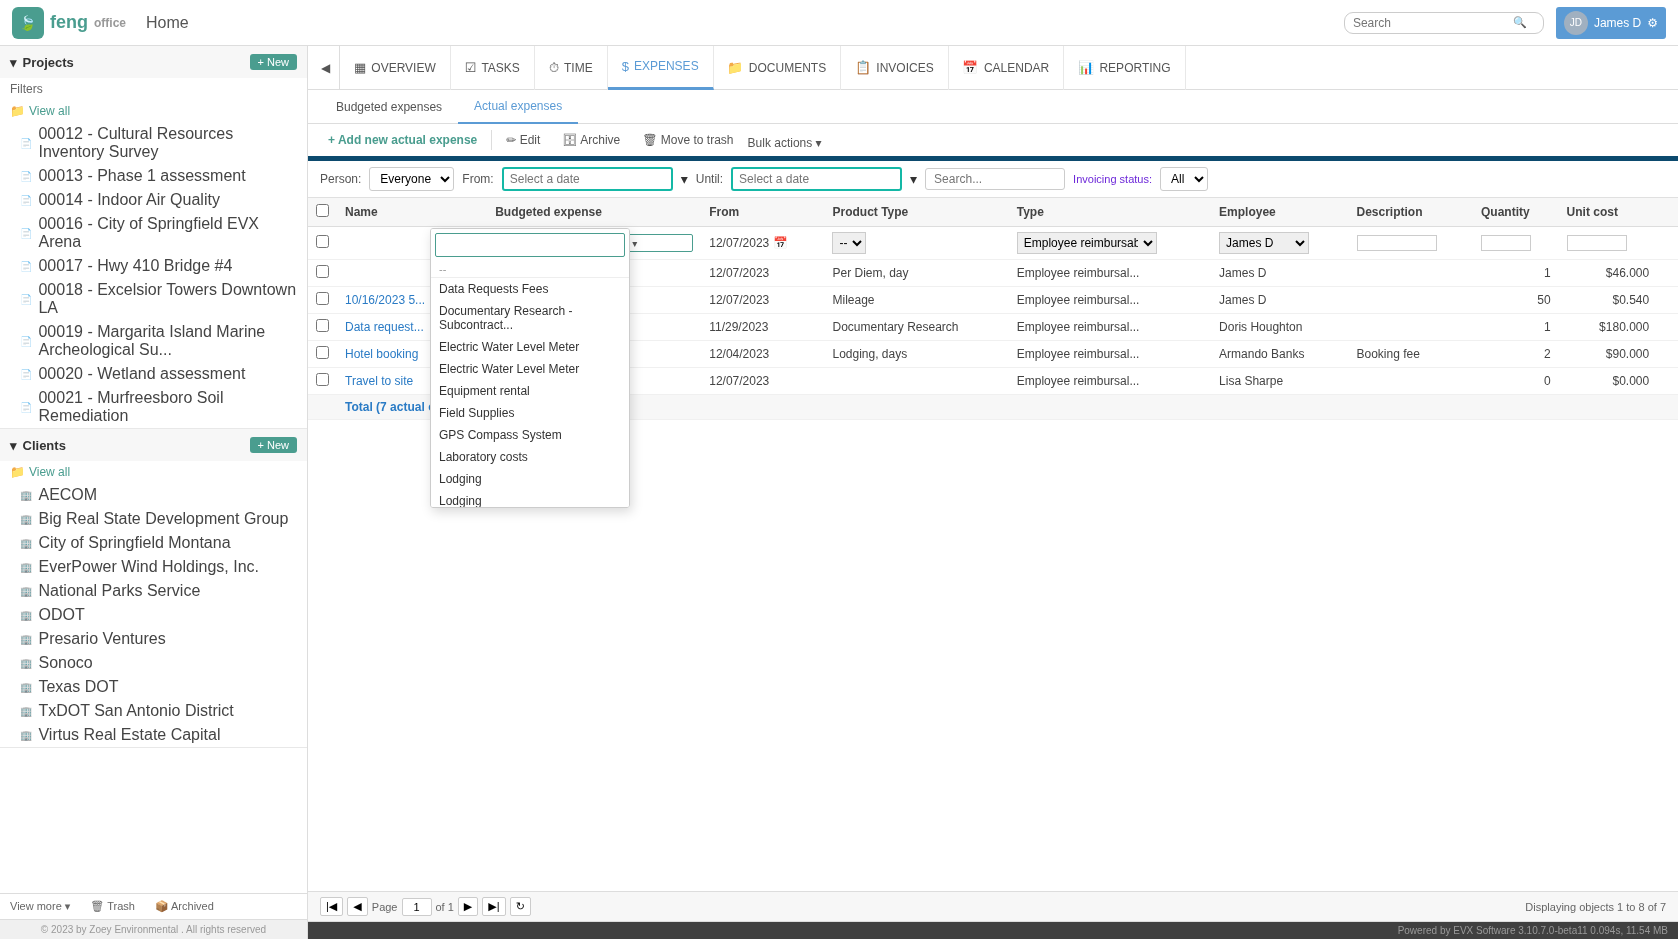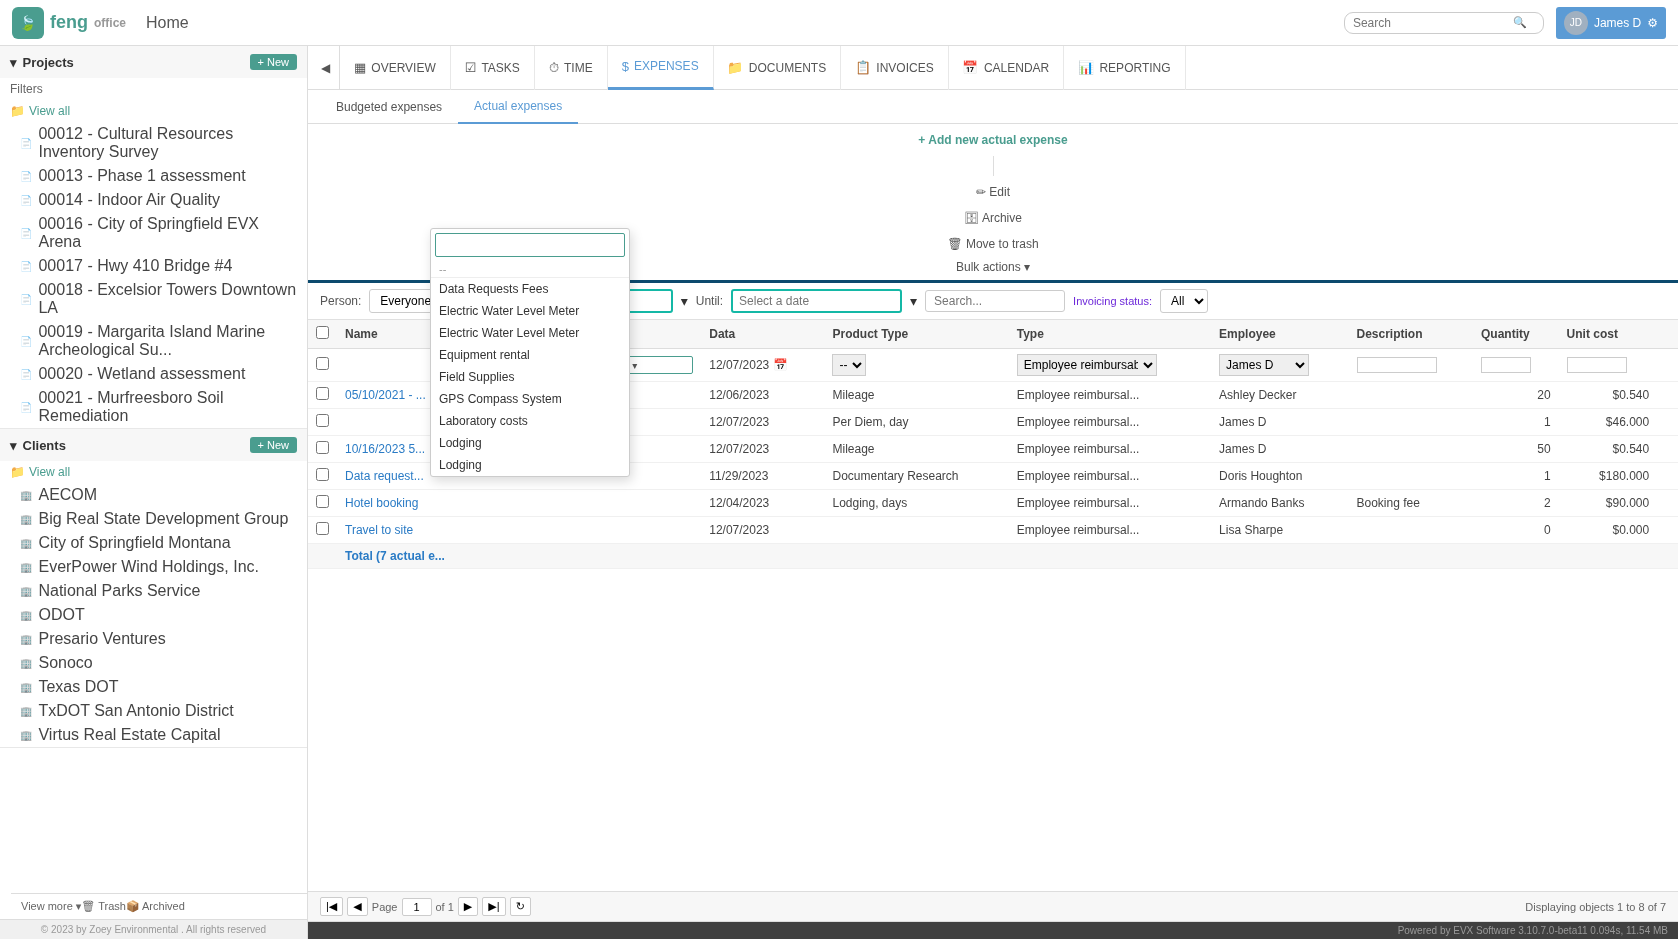--- a/index.html
+++ b/index.html
@@ -27,40 +27,40 @@
     .sidebar { width: 308px; background: #fff; border-right: 1px solid #ddd; display: flex; flex-direction: column; overflow-y: auto; }
     .sidebar-section { border-bottom: 1px solid #e8e8e8; }
     .sidebar-section-header { display: flex; align-items: center; justify-content: space-between; padding: 8px 10px; background: #f7f7f7; cursor: pointer; }
     .sidebar-section-title { font-weight: bold; font-size: 13px; display: flex; align-items: center; gap: 6px; }
     .sidebar-new-btn { background: #4a9d8f; color: white; border: none; border-radius: 3px; padding: 2px 8px; cursor: pointer; font-size: 11px; }
     .sidebar-filters { padding: 4px 10px; font-size: 12px; color: #666; }
     .sidebar-view-all { display: flex; align-items: center; gap: 4px; padding: 4px 10px; cursor: pointer; color: #4a9d8f; font-size: 12px; }
     .sidebar-item { display: flex; align-items: center; gap: 6px; padding: 3px 10px 3px 20px; cursor: pointer; }
     .sidebar-item-label { font-size: 16px; color: #444; }
 
-    .sidebar-bottom { margin-top: auto; padding: 6px 10px; display: flex; gap: 0; align-items: flex-end; border-top: 1px solid #ddd; margin-left: 11px; }
+    .sidebar-bottom { margin-top: auto; padding: 6px 10px; display: flex; gap: 20px; align-items: flex-end; border-top: 1px solid #ddd; }
     .sidebar-bottom-btn { display: flex; align-items: center; gap: 4px; color: #666; cursor: pointer; font-size: 11px; }
 
     
     .content-area { flex: 1; display: flex; flex-direction: column; overflow: hidden; background: #f5f5f5; }
 
     
     .tab-bar { display: flex; align-items: center; background: #fff; border-bottom: 1px solid #ddd; height: 44px; padding: 0 4px; }
     .tab-toggle { width: 28px; height: 44px; display: flex; align-items: center; justify-content: center; cursor: pointer; color: #555; border-right: 1px solid #ddd; }
     .tab { display: flex; align-items: center; gap: 5px; padding: 0 14px; height: 44px; cursor: pointer; color: #555; border-right: 1px solid #e8e8e8; font-size: 12px; }
     .tab.active { border-bottom: 3px solid #5b9bd5; color: #5b9bd5; background: #fff; }
     .tab-icon { font-size: 13px; }
 
     
     .sub-tab-bar { display: flex; align-items: center; background: #fff; border-bottom: 1px solid #ddd; padding: 0 12px; height: 34px; }
     .sub-tab { padding: 0 16px; height: 34px; display: flex; align-items: center; cursor: pointer; font-size: 12px; color: #555; }
     .sub-tab.active { border-bottom: 2px solid #5b9bd5; color: #5b9bd5; }
 
     
-    .toolbar { display: flex; align-items: center; gap: 6px; padding: 6px 12px; background: #fff; border-bottom: 3px solid #0c4a6e; flex-direction: column; }
+    .toolbar { display: flex; align-items: flex-end; gap: 6px; padding: 6px 12px; background: #fff; border-bottom: 5px solid #0c4a6e; }
     .toolbar-btn { display: flex; align-items: center; gap: 4px; padding: 3px 8px; cursor: pointer; font-size: 12px; color: #555; }
     .toolbar-btn.add { color: #4a9d8f; font-weight: bold; font-size: 12px; }
     .toolbar-separator { width: 1px; background: #ddd; height: 20px; }
     .bulk-actions { color: #555; cursor: pointer; font-size: 12px; }
 
     
     .filters-row { display: flex; align-items: center; gap: 8px; padding: 6px 12px; background: #fff; border-bottom: 1px solid #e0e0e0; flex-wrap: wrap; }
     .filter-label { font-size: 12px; color: #555; }
     .filter-select { padding: 3px 6px; border: 1px solid #ccc; border-radius: 3px; font-size: 12px; background: #fff; }
     .filter-date { padding: 3px 6px; border: 2px solid #14b8a6; border-radius: 3px; font-size: 12px; background: #fff; color: #888; }
@@ -327,21 +327,21 @@
       </select>
     </div>
 
     <div class="table-container">
       <table>
         <thead>
           <tr>
             <th style="width:24px;"><input type="checkbox" style=""></th>
             <th>Name</th>
             <th>Budgeted expense</th>
-            <th>Data</th>
+            <th>From</th>
             <th>Product Type</th>
             <th>Type</th>
             <th>Employee</th>
             <th>Description</th>
             <th>Quantity</th>
             <th>Unit cost</th>
             <th></th>
           </tr>
         </thead>
         <tbody id="table-body">
@@ -374,33 +374,20 @@
             <td>
               <select style="font-size:12px;border:1px solid #ccc;padding:2px;width:90px;">
                 <option>James D</option>
               </select>
             </td>
             <td><input type="text" style="border: 1px solid rgb(204, 204, 204); font-size: 12px; width: 80px;"></td>
             <td><input type="text" style="border: 1px solid rgb(204, 204, 204); font-size: 12px; width: 50px;"></td>
             <td><input type="text" style="border: 1px solid rgb(204, 204, 204); font-size: 12px; width: 60px;"></td>
             <td></td>
           </tr>
-        <tr>
-      <td><input type="checkbox" style=""></td>
-      <td class="name-cell">05/10/2021 - ...</td>
-      <td></td>
-      <td>12/06/2023</td>
-      <td>Mileage</td>
-      <td>Employee reimbursal...</td>
-      <td>Ashley Decker</td>
-      <td></td>
-      <td class="amount-cell">20</td>
-      <td class="amount-cell">$0.540</td>
-      <td></td>
-    </tr>
             <tr>
       <td><input type="checkbox" style=""></td>
       <td class=""></td>
       <td></td>
       <td>12/07/2023</td>
       <td>Per Diem, day</td>
       <td>Employee reimbursal...</td>
       <td>James D</td>
       <td></td>
       <td class="amount-cell">1</td>
@@ -468,20 +455,21 @@
       </table>
     </div>
 
     <div class="dropdown-popup" id="dropdown-popup">
       <div style="padding:4px 4px 2px 4px;">
         <input type="text" class="dropdown-input" value="" style="">
       </div>
       <div id="dropdown-items">
           <div class="dropdown-separator">--</div>
           <div class="dropdown-item">Data Requests Fees</div>
+          <div class="dropdown-item">Documentary Research - Subcontract...</div>
           <div class="dropdown-item">Electric Water Level Meter</div>
           <div class="dropdown-item">Electric Water Level Meter</div>
           <div class="dropdown-item">Equipment rental</div>
           <div class="dropdown-item">Field Supplies</div>
           <div class="dropdown-item">GPS Compass System</div>
           <div class="dropdown-item">Laboratory costs</div>
           <div class="dropdown-item">Lodging</div>
           <div class="dropdown-item">Lodging</div>
         </div>
     </div>

